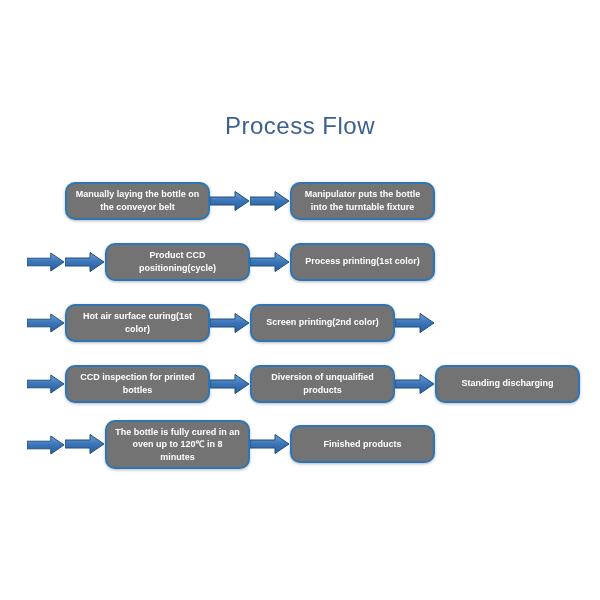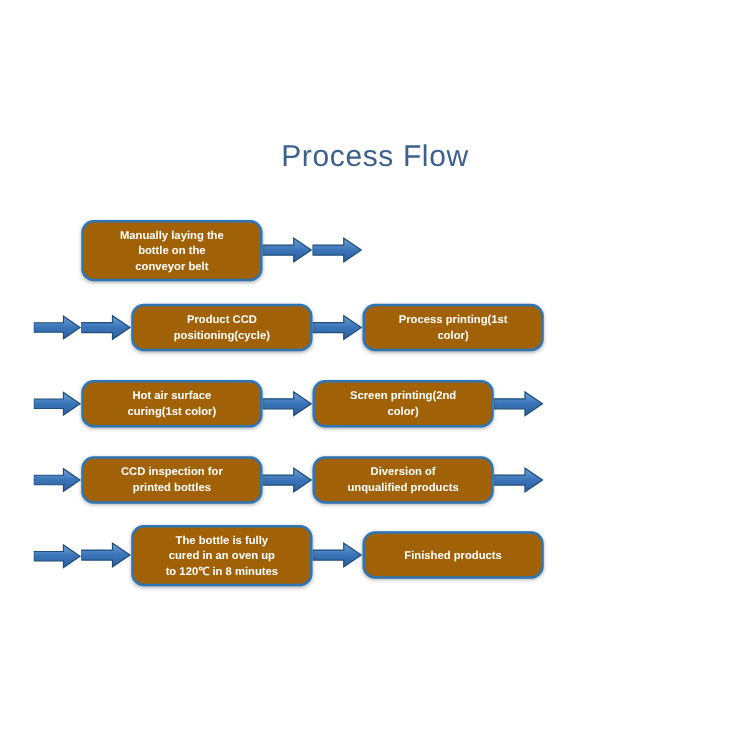--- a/index.html
+++ b/index.html
@@ -49,28 +49,28 @@
   .steps {
     display: flex;
     align-items: center;
     flex: 0 0 auto;
   }
   .box {
     flex: 0 0 auto;
     width: 145px;
     min-height: 38px;
     box-sizing: border-box;
-    background: #a16207;
+    background: #737373;
     border: 2px solid #2e75b6;
     border-radius: 10px;
     box-shadow: 0 1px 3px rgba(90,90,90,0.45);
     display: flex;
     align-items: center;
     justify-content: center;
-    padding: 4px 24px;
+    padding: 4px 8px;
     position: relative;
     z-index: 2;
   }
   .box span {
     color: #ffffff;
     font-size: 9px;
     font-weight: 700;
     line-height: 1.35;
     text-align: center;
   }
@@ -110,20 +110,23 @@
           <div class="connector">
     <svg class="arrow-svg" viewBox="0 0 40 22">
       <polygon points="0,7 25,7 25,1.5 39,11 25,20.5 25,15 0,15" fill="url(#arrowGrad)" stroke="#1f4e79" stroke-width="1"></polygon>
     </svg>
   </div>
           <div class="connector">
     <svg class="arrow-svg" viewBox="0 0 40 22">
       <polygon points="0,7 25,7 25,1.5 39,11 25,20.5 25,15 0,15" fill="url(#arrowGrad)" stroke="#1f4e79" stroke-width="1"></polygon>
     </svg>
   </div>
+          <div class="box">
+            <span>Manipulator puts the bottle into the turntable fixture</span>
+          </div>
         </div>
   </div>
       <div class="flow-row">
     <div class="entry-slot">
       <svg class="arrow-svg" viewBox="0 0 40 22">
         <defs>
           <linearGradient id="arrowGrad" x1="0" y1="0" x2="0" y2="1">
             <stop offset="0" stop-color="#6fa0d6"></stop>
             <stop offset="0.5" stop-color="#3a74b8"></stop>
             <stop offset="1" stop-color="#2c5f9e"></stop>
@@ -206,20 +209,23 @@
     </svg>
   </div>
           <div class="box">
             <span>Diversion of unqualified products</span>
           </div>
           <div class="connector">
     <svg class="arrow-svg" viewBox="0 0 40 22">
       <polygon points="0,7 25,7 25,1.5 39,11 25,20.5 25,15 0,15" fill="url(#arrowGrad)" stroke="#1f4e79" stroke-width="1"></polygon>
     </svg>
   </div>
+          <div class="box">
+            <span>Standing discharging</span>
+          </div>
         </div>
   </div>
       <div class="flow-row">
     <div class="entry-slot">
       <svg class="arrow-svg" viewBox="0 0 40 22">
         <defs>
           <linearGradient id="arrowGrad" x1="0" y1="0" x2="0" y2="1">
             <stop offset="0" stop-color="#6fa0d6"></stop>
             <stop offset="0.5" stop-color="#3a74b8"></stop>
             <stop offset="1" stop-color="#2c5f9e"></stop>

